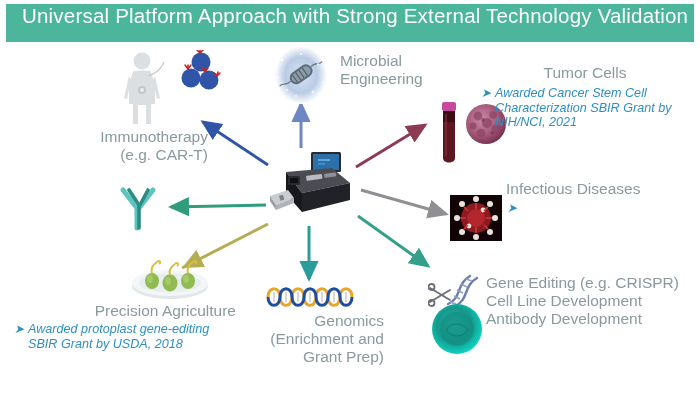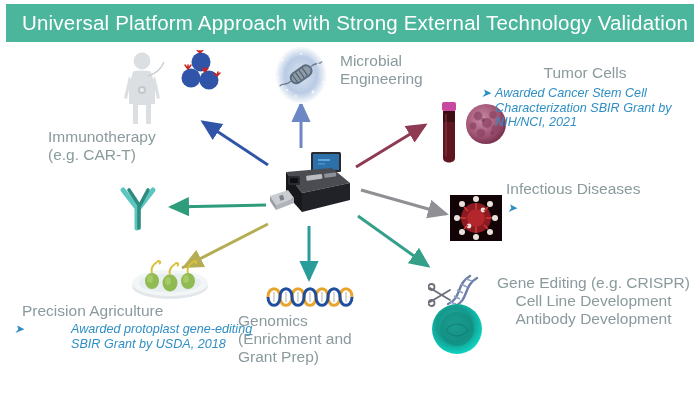--- a/index.html
+++ b/index.html
@@ -6,30 +6,30 @@
   body{
     width:700px;height:420px;position:relative;overflow:hidden;
     font-family:"Liberation Sans", sans-serif;
     color:#7a8b8e;
   }
   #slide{position:absolute;inset:0;background:#ffffff;}
 
   
   #header{
     position:absolute;left:6px;top:4px;width:688px;height:38px;
-    background:#4cb69d;display:flex;align-items:center;
+    background:#4cb69d;display:flex;align-items:flex-start;
   }
   #header-title{
     padding-left:16px;color:#ffffff;font-size:20.5px;font-weight:400;
     letter-spacing:.2px;white-space:nowrap;
   }
 
   
   .label{position:absolute;font-size:15.5px;line-height:18px;color:#8a9a9d;}
-  .label.center{text-align:left;}
+  .label.center{text-align:right;}
   .grant{color:#2f8fc4;font-style:italic;font-size:12.6px;line-height:14.6px;}
   .grant-row{display:flex;gap:4px;align-items:flex-start;}
   .bullet{color:#2f8fc4;font-size:12px;line-height:14.6px;flex:0 0 auto;}
   .grant-text{white-space:pre-line;}
 
   
   #arrows{position:absolute;left:0;top:0;width:700px;height:420px;}
   .art{position:absolute;}
 
   
@@ -247,21 +247,21 @@
     <g stroke="#8e9fc2" stroke-width="1.5">
       <path d="M22 40 L28 42 M26 34 L32 37 M29 28 L35 31 M33 22 L39 25 M38 17 L44 19"></path>
     </g>
     <g stroke="#6a6f78" stroke-width="1.8" fill="none" stroke-linecap="round">
       <path d="M2 40 L22 28"></path>
         <path d="M2 26 L22 38"></path>
       <circle cx="3.5" cy="41" r="3"></circle>
         <circle cx="3.5" cy="25" r="3"></circle>
     </g>
   </svg>
-  <div class="label" style="left: 486px; top: 274px; width: 215px; white-space: pre-line; text-align: center;">Gene Editing (e.g. CRISPR)
+  <div class="label" style="left: 486px; top: 274px; width: 215px; white-space: pre-line;">Gene Editing (e.g. CRISPR)
 Cell Line Development
 Antibody Development</div>
   <svg class="art" style="left:428px;top:300px;width:58px;height:58px;" viewBox="0 0 58 58">
     <defs>
       <radialGradient id="gCol" cx="45%" cy="42%" r="58%">
         <stop offset="0%" stop-color="#27b3a4"></stop>
         <stop offset="60%" stop-color="#14998c"></stop>
         <stop offset="100%" stop-color="#0fd3c0"></stop>
       </radialGradient>
     </defs>
@@ -306,25 +306,25 @@
       <path d="M42 21 C40 15 44 12 47 10" stroke="#d9bf3e" stroke-width="2" fill="none"></path>
       <path d="M47 10 C49 8 52 10 49 12" stroke="#d9bf3e" stroke-width="2" fill="none"></path>
     </g>
     <g>
       <ellipse cx="60" cy="27" rx="7" ry="8" fill="#8fbb52"></ellipse>
       <ellipse cx="58" cy="25" rx="3" ry="4" fill="#aed06f" opacity=".7"></ellipse>
       <path d="M60 19 C58 13 62 10 65 8" stroke="#d9bf3e" stroke-width="2" fill="none"></path>
       <path d="M65 8 C67 6 70 8 67 10" stroke="#d9bf3e" stroke-width="2" fill="none"></path>
     </g>
   </svg>
-  <div class="label center" style="left: 22px; top: 302px; width: 220px; white-space: pre-line;">Precision Agriculture</div>
+  <div class="label center" style="left: 16px; top: 302px; width: 220px; white-space: pre-line;">Precision Agriculture</div>
   <div style="position:absolute;left:14px;top:322px;width:240px;">
     <div class="grant grant-row">
       <span class="bullet">➤</span>
-      <span class="grant-text" style="white-space: pre-line; margin-left: 43px;">Awarded protoplast gene-editing
+      <span class="grant-text" style="white-space: pre-line;">Awarded protoplast gene-editing
 SBIR Grant by USDA, 2018</span>
     </div>
   </div>
 
   <svg class="art" style="left:117px;top:186px;width:44px;height:46px;" viewBox="0 0 44 46">
     <g stroke-linecap="round" fill="none">
       <path d="M6 4 L20 22 L20 42" stroke="#5bc5c0" stroke-width="5"></path>
       <path d="M36 4 L22 22" stroke="#5bc5c0" stroke-width="5"></path>
       <path d="M12 4 L22 19 L22 42" stroke="#2e8c7e" stroke-width="3.6"></path>
       <path d="M31 4 L23 19" stroke="#2e8c7e" stroke-width="3.6"></path>

